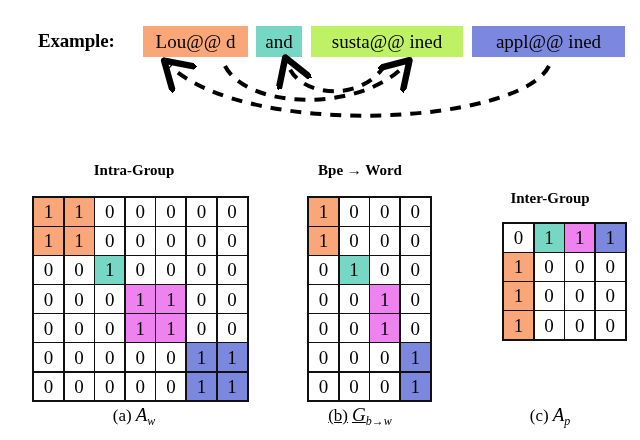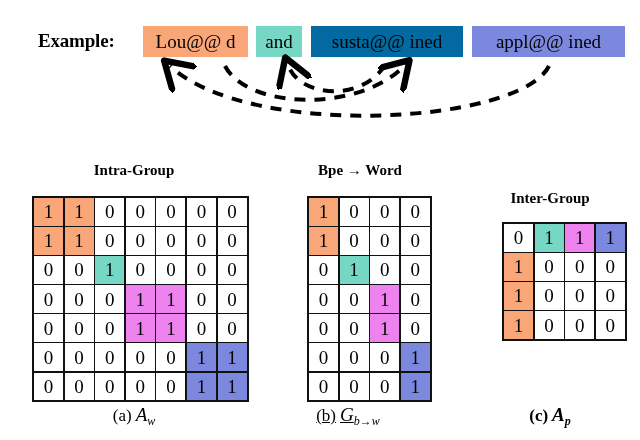--- a/index.html
+++ b/index.html
@@ -97,32 +97,32 @@
   
   #panel-a { left: 0px;   top: 162px; width: 268px; }
   #panel-b { left: 270px; top: 162px; width: 180px; }
   #panel-c { left: 460px; top: 190px; width: 180px; }
 
   #matrix-a { left: 32px;  top: 34px; grid-template-columns: repeat(7, 29px); grid-template-rows: repeat(7, 27.5px); }
   #matrix-b { left: 37px;  top: 34px; grid-template-columns: repeat(4, 29px); grid-template-rows: repeat(7, 27.5px); }
   #matrix-c { left: 42px;  top: 32px; grid-template-columns: repeat(4, 29px); grid-template-rows: repeat(4, 27.5px); }
 
   #caption-a { left: 0px;   top: 404px; width: 268px; }
-  #caption-b { left: 258px; top: 404px; width: 180px; text-decoration: underline; }
-  #caption-c { left: 460px; top: 404px; width: 180px; font-weight: bold; }
+  #caption-b { left: 270px; top: 404px; width: 180px; text-decoration: underline; }
+  #caption-c { left: 460px; top: 404px; width: 180px; }
 </style>
 </head>
 <body>
 
 <div id="example-row">
   <div id="example-label">Example:</div>
   <div id="token-boxes">
       <div class="token-box" style="left: 143px; width: 105px; background: rgb(249, 166, 121);">Lou@@ d</div>
       <div class="token-box" style="left: 256px; width: 46px; background: rgb(118, 215, 196);">and</div>
-      <div class="token-box" style="left: 311px; width: 152px; background: #0369a1;">susta@@ ined</div>
+      <div class="token-box" style="left: 311px; width: 152px; background: #bef264;">susta@@ ined</div>
       <div class="token-box" style="left: 472px; width: 153px; background: rgb(123, 136, 222);">appl@@ ined</div>
     </div>
 </div>
 
 <div id="arrows-layer">
   <svg width="640" height="85" viewBox="0 0 640 85">
     <defs>
       <marker id="ah" markerWidth="9" markerHeight="9" refX="5" refY="4.5" orient="auto" markerUnits="strokeWidth">
         <path d="M0.5,0.5 L7,4.5 L0.5,8.5" fill="none" stroke="#000" stroke-width="1.6" stroke-linecap="round" stroke-linejoin="round"></path>
       </marker>

